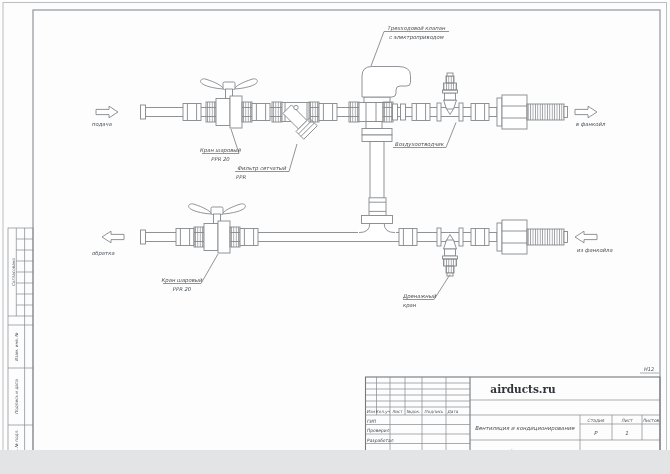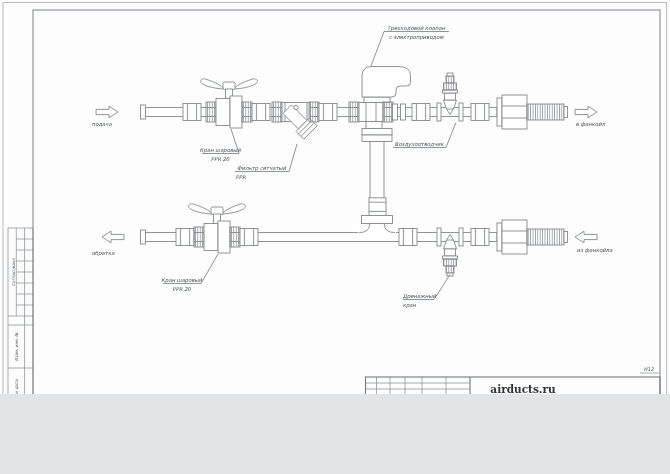--- a/index.html
+++ b/index.html
@@ -1,16 +1,16 @@
 <!DOCTYPE html>
 <html><head>
 <meta charset="utf-8">
 <style>
   html,body{margin:0;padding:0;background:#e3e4e5;}
-  #page{position:relative;width:670px;height:394px;background:#fdfdfd;overflow:hidden;}
+  #page{position:relative;width:670px;height:450px;background:#fdfdfd;overflow:hidden;}
   svg text{user-select:none;}
   .ln{stroke:#85888c;stroke-width:0.9;fill:none;}
   .wh{fill:#ffffff;stroke:#85888c;stroke-width:0.9;}
   .ht{fill:url(#hatch);stroke:#85888c;stroke-width:0.9;}
   .er{fill:#ffffff;stroke:none;}
   .fr{stroke:#9a9ea2;stroke-width:1.3;fill:none;}
   .ob{stroke:#bcbec0;stroke-width:1;fill:none;}
   .sl{stroke:#84888d;stroke-width:0.7;fill:none;}
   .sb{stroke:#75797e;stroke-width:1.1;fill:none;}
   .t{font:italic 5.3px "DejaVu Sans",sans-serif;fill:#4b5055;}

